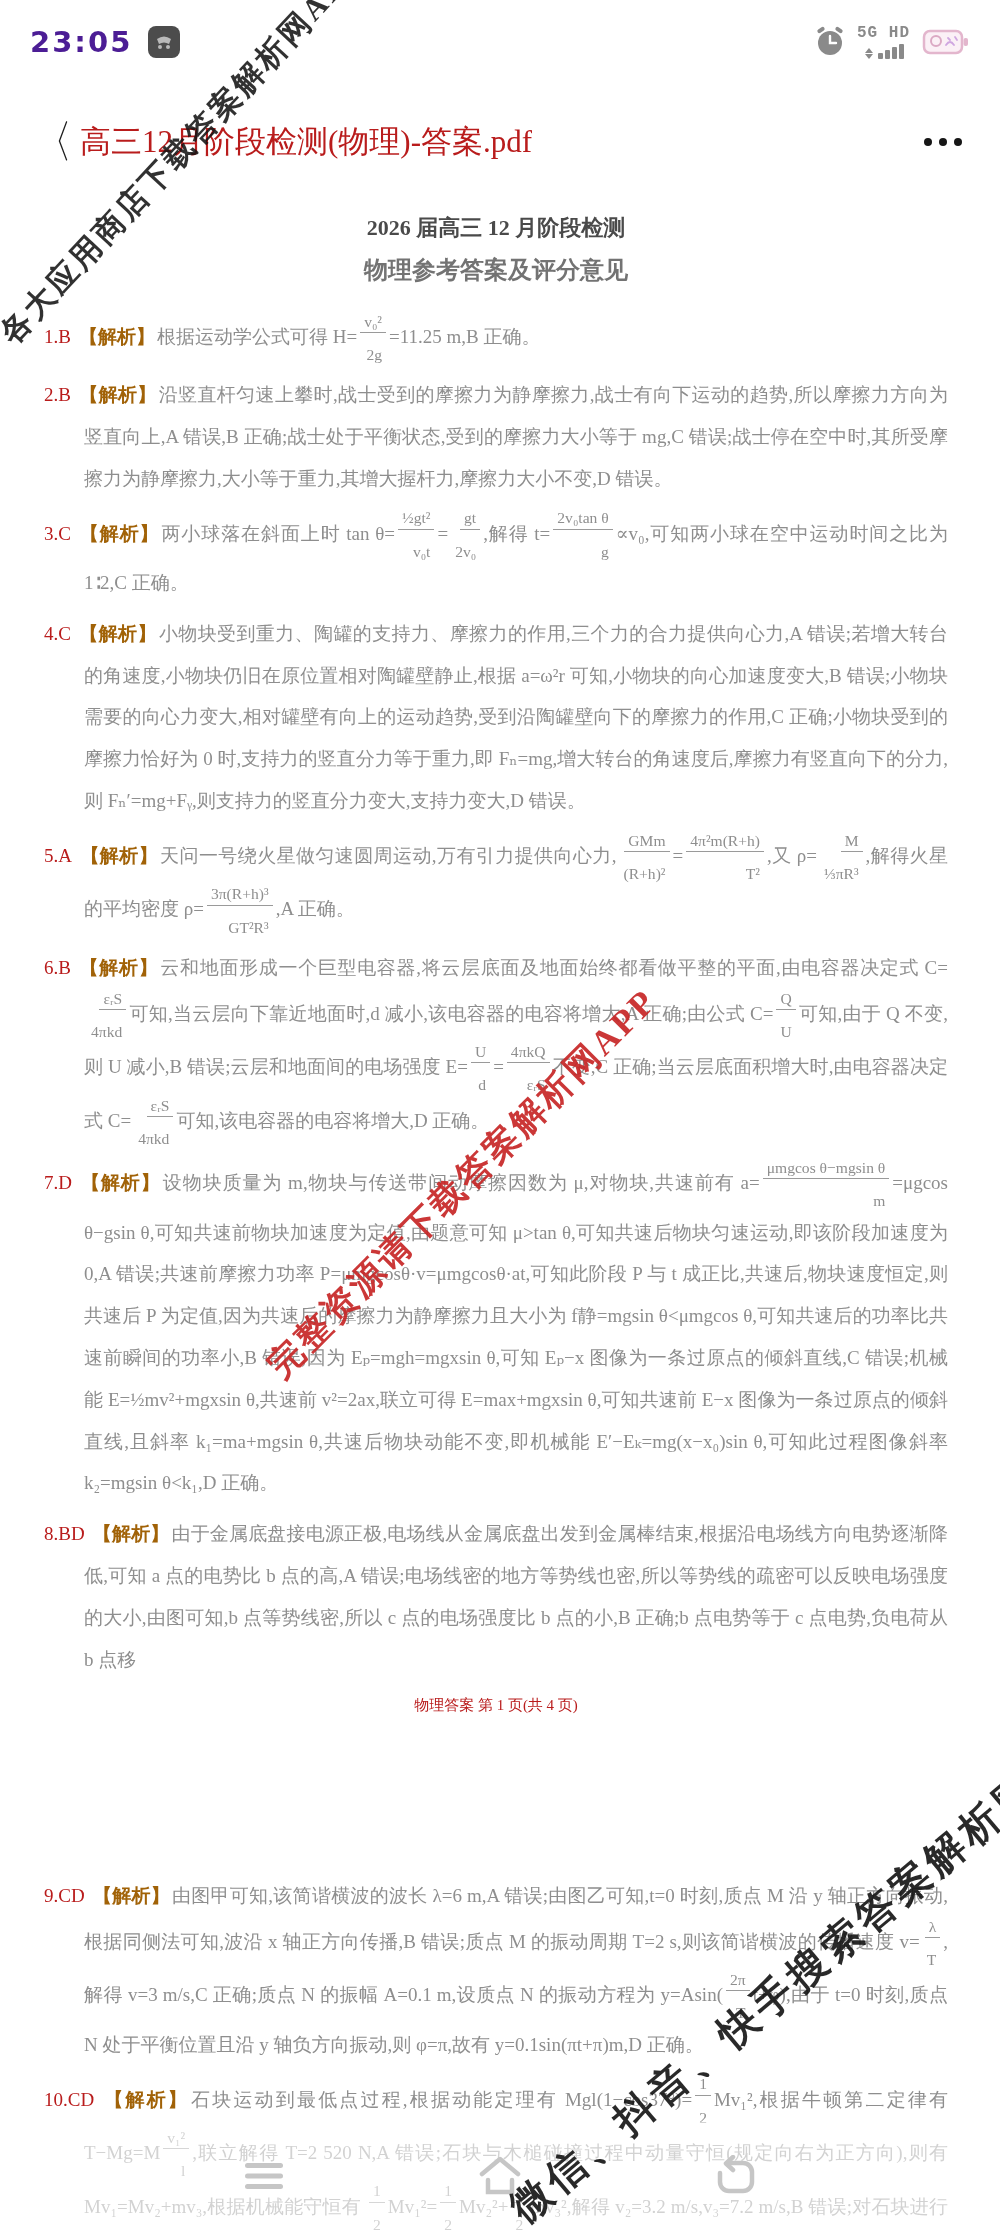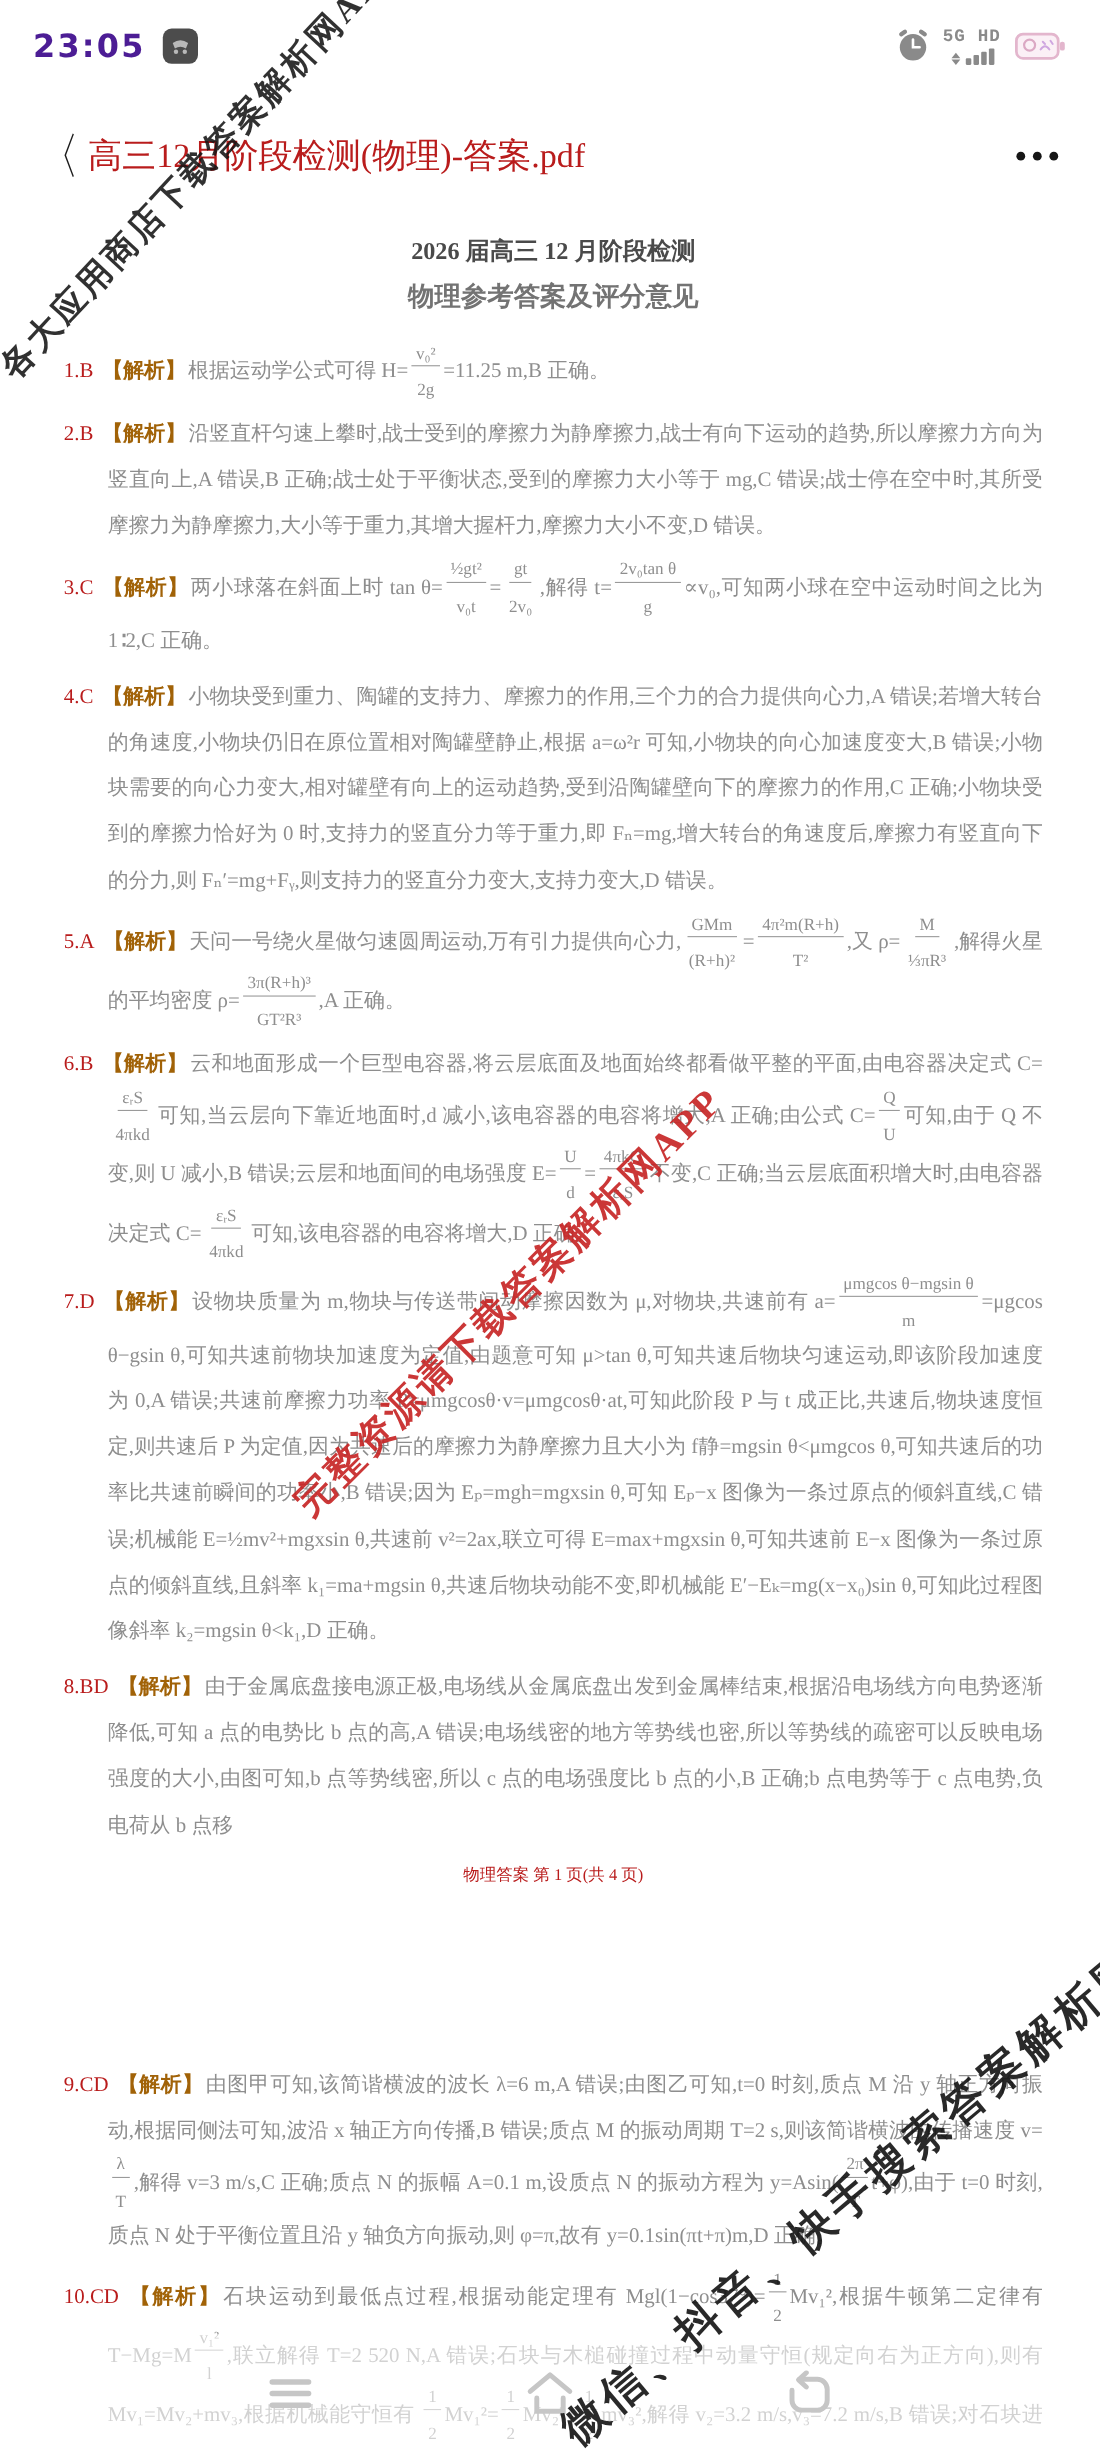--- a/index.html
+++ b/index.html
@@ -31,32 +31,32 @@
     display:flex;align-items:center;padding:0 36px;box-sizing:border-box;}
   .nv-back{font-size:36px;color:#1b1b1b;font-weight:400;transform:scaleY(1.25);cursor:pointer;}
   .nv-title{margin-left:8px;font-size:31px;color:#b91c1c;
     font-family:"Liberation Serif","DejaVu Serif",serif;
     white-space:nowrap;overflow:hidden;max-width:760px;}
   .nv-more{margin-left:auto;display:flex;gap:7px;cursor:pointer;padding:10px 2px;}
   .nv-more i{width:8px;height:8px;border-radius:50%;background:#161616;display:block;}
 
   
   .doc{position:absolute;top:196px;left:0;right:0;bottom:0;
-    padding:14px 52px 0 58px;box-sizing:border-box;
+    padding:14px 52px 0 44px;box-sizing:border-box;
     font-family:"Liberation Serif","DejaVu Serif",serif;
     color:#8e8e8e;font-size:19px;line-height:2.2;text-align:justify;}
   .doc-title{text-align:center;font-size:22px;font-weight:700;color:#4a4a4a;
     margin:0 0 6px 0;line-height:1.6;}
   .doc-subtitle{text-align:center;font-size:24px;font-weight:700;color:#737373;
     margin:0 0 22px 0;line-height:1.6;}
   p.ans{margin:0 0 9px 0;padding-left:40px;text-indent:-40px;}
   p.ans.cont{text-indent:0;}
   .no{color:#b91c1c;font-weight:400;margin-right:8px;font-style:normal;}
   .lbl{color:#a16207;font-weight:700;margin-right:2px;}
-  .frac{display:inline-flex;flex-direction:column;align-items:center;
+  .frac{display:inline-flex;flex-direction:column;align-items:flex-end;
     vertical-align:middle;font-size:0.82em;line-height:1.3;margin:0 3px;text-indent:0;gap:12px;}
   .frac .fn{border-bottom:1px solid #9a9a9a;padding:0 4px;display:block;}
   .frac .fd{padding:0 4px;display:block;}
   .pg-footer{text-align:center;font-size:15px;color:#b91c1c;margin:14px 0 0 0;line-height:1.5;}
   .page-gap{height:158px;}
 
   
   .wm{position:absolute;z-index:60;white-space:nowrap;font-weight:700;
     font-family:"Liberation Serif","DejaVu Serif",serif;
     transform-origin:0 50%;pointer-events:none;letter-spacing:3px;}

